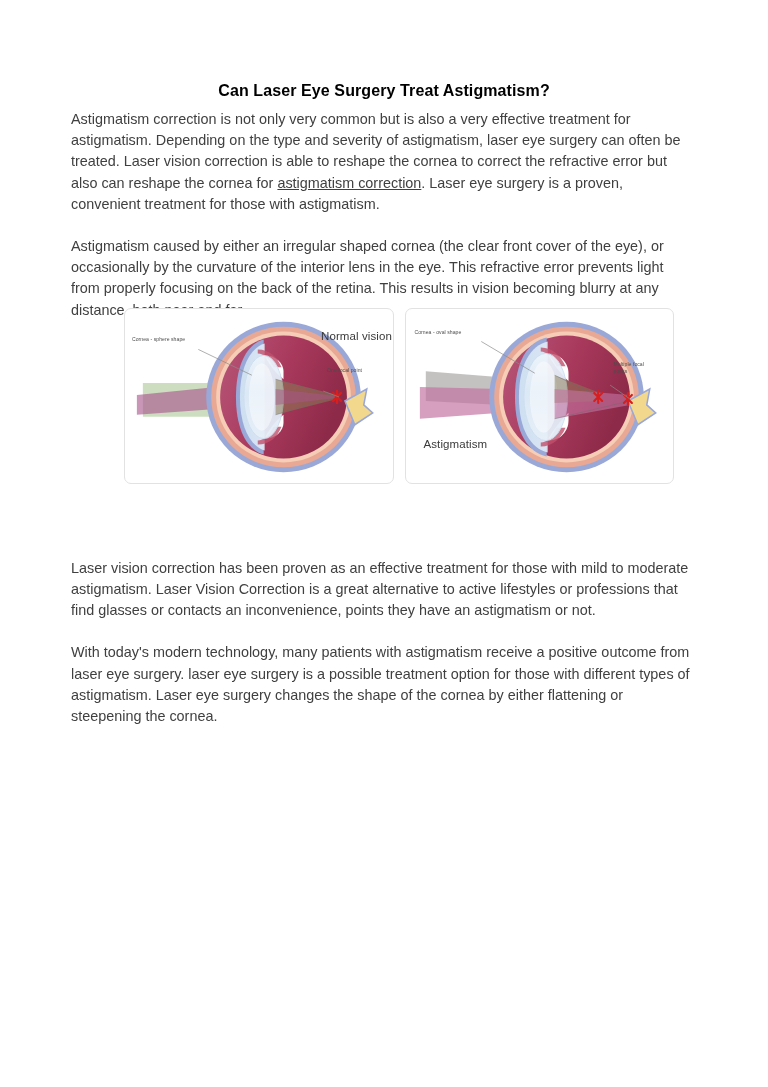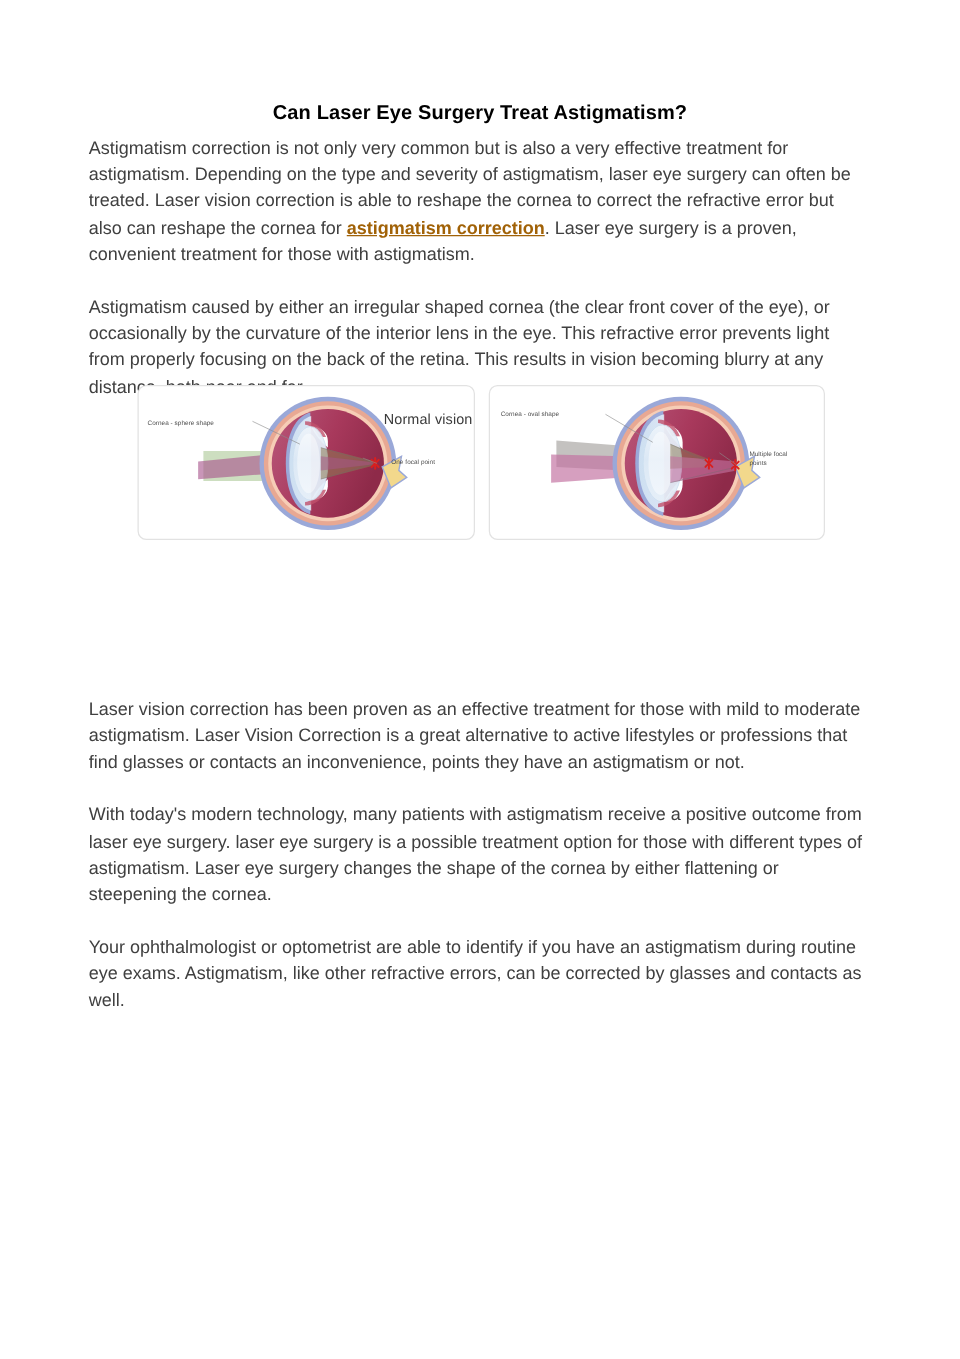--- a/index.html
+++ b/index.html
@@ -43,31 +43,31 @@
   }
   p.para {
     margin: 0 0 21px 0;
     font-size: 14.4px;
     line-height: 21.2px;
     color: #404040;
     text-align: left;
   }
   p.para:last-child { margin-bottom: 0; }
   .link-strong {
-    color: #a16207;
-    font-weight: bold;
+    color: #404040;
+    font-weight: normal;
   }
 
   
   .figure-row {
     position: absolute;
-    left: 110px;
+    left: 124px;
     top: 308px;
     width: 550px;
-    height: 124px;
+    height: 176px;
     display: flex;
     gap: 11px;
   }
   .fig-panel {
     position: relative;
     flex: 1 1 0;
     background: #ffffff;
     border: 1px solid #e2e2e2;
     border-radius: 7px;
     overflow: hidden;
@@ -113,21 +113,20 @@
   <div class="body-col">
 
     <p class="para"><span>Astigmatism correction is not only very common but is also a very effective treatment for astigmatism. Depending on the type and severity of astigmatism, laser eye surgery can often be treated. Laser vision correction is able to reshape the cornea to correct the refractive error but also can reshape the cornea for </span><a class="link-strong" href="#">astigmatism correction</a><span>. Laser eye surgery is a proven, convenient treatment for those with astigmatism.</span></p>
 
     <p class="para">Astigmatism caused by either an irregular shaped cornea (the clear front cover of the eye), or occasionally by the curvature of the interior lens in the eye. This refractive error prevents light from properly focusing on the back of the retina. This results in vision becoming blurry at any distance, both near and far.</p>
 
     <div style="height:216px"></div>
 
     <p class="para">Laser vision correction has been proven as an effective treatment for those with mild to moderate astigmatism. Laser Vision Correction is a great alternative to active lifestyles or professions that find glasses or contacts an inconvenience, points they have an astigmatism or not.</p>
     <p class="para">With today's modern technology, many patients with astigmatism receive a positive outcome from laser eye surgery. laser eye surgery is a possible treatment option for those with different types of astigmatism. Laser eye surgery changes the shape of the cornea by either flattening or steepening the cornea.</p>
-    <p class="para">Your ophthalmologist or optometrist are able to identify if you have an astigmatism during routine eye exams. Astigmatism, like other refractive errors, can be corrected by glasses and contacts as well.</p>
   </div>
 
   <div class="figure-row">
 
     <div class="fig-panel">
       <svg class="eye-svg" viewBox="0 0 270 174" preserveAspectRatio="xMidYMid meet">
         <defs>
           <linearGradient id="vitN" x1="0" y1="0" x2="1" y2="0.4">
             <stop offset="0%" stop-color="#b8577a"></stop>
             <stop offset="55%" stop-color="#a8395c"></stop>

